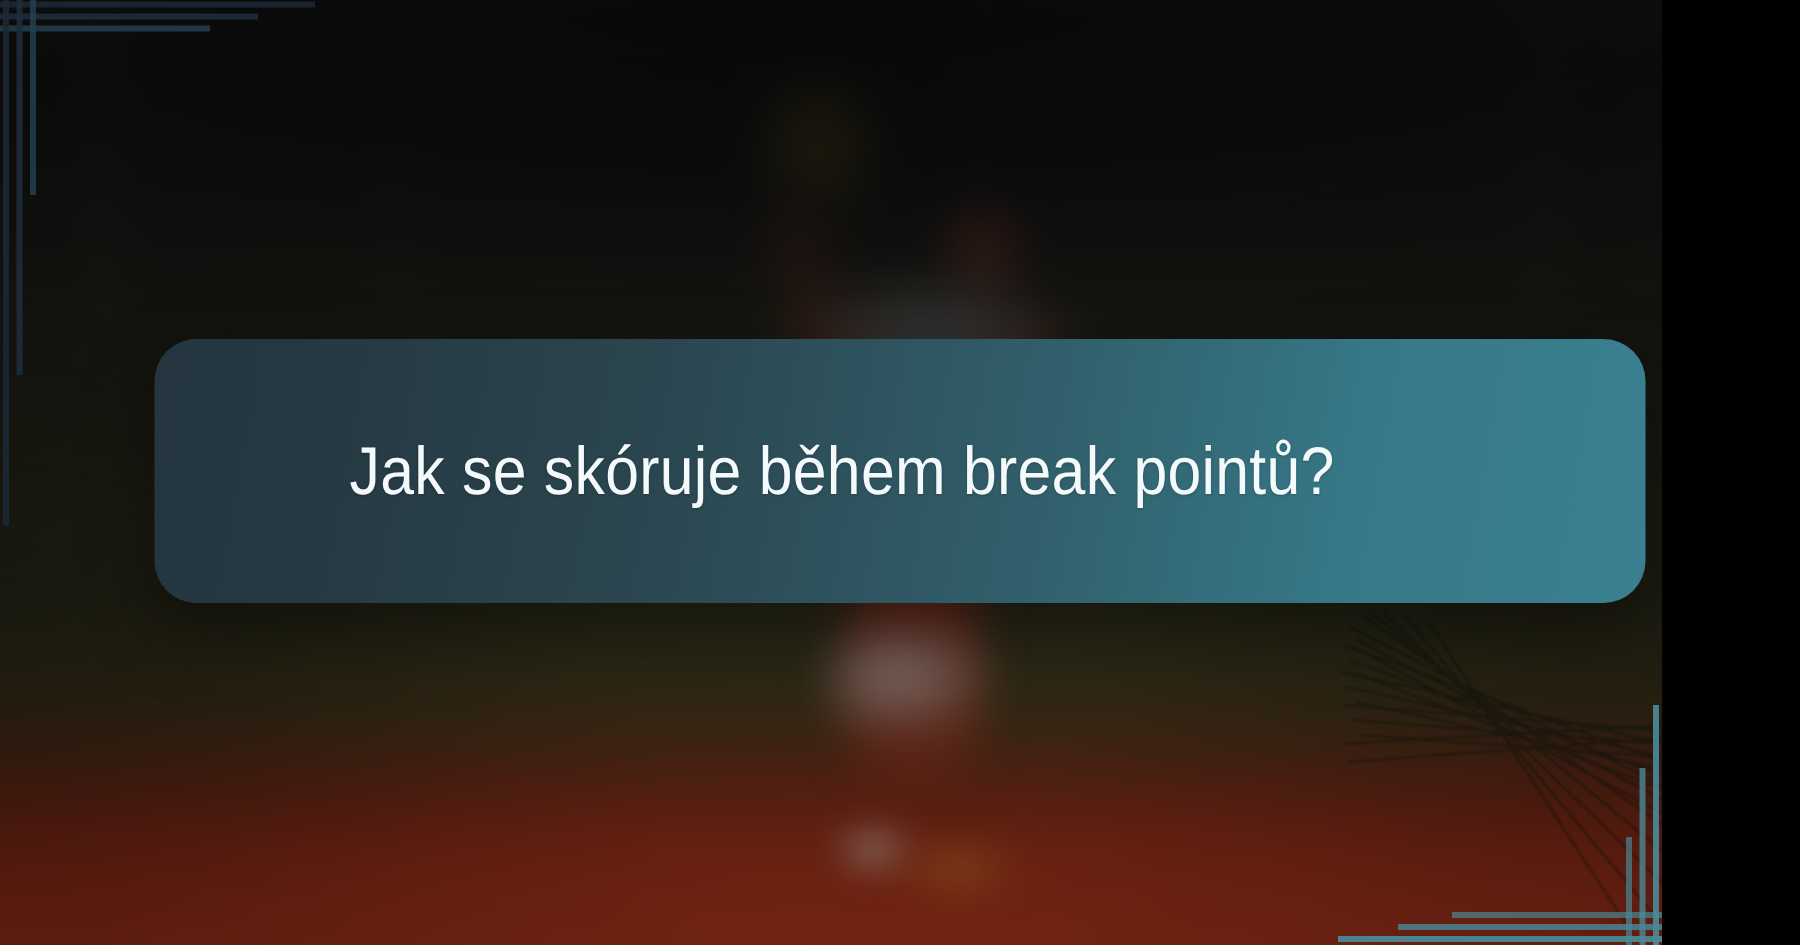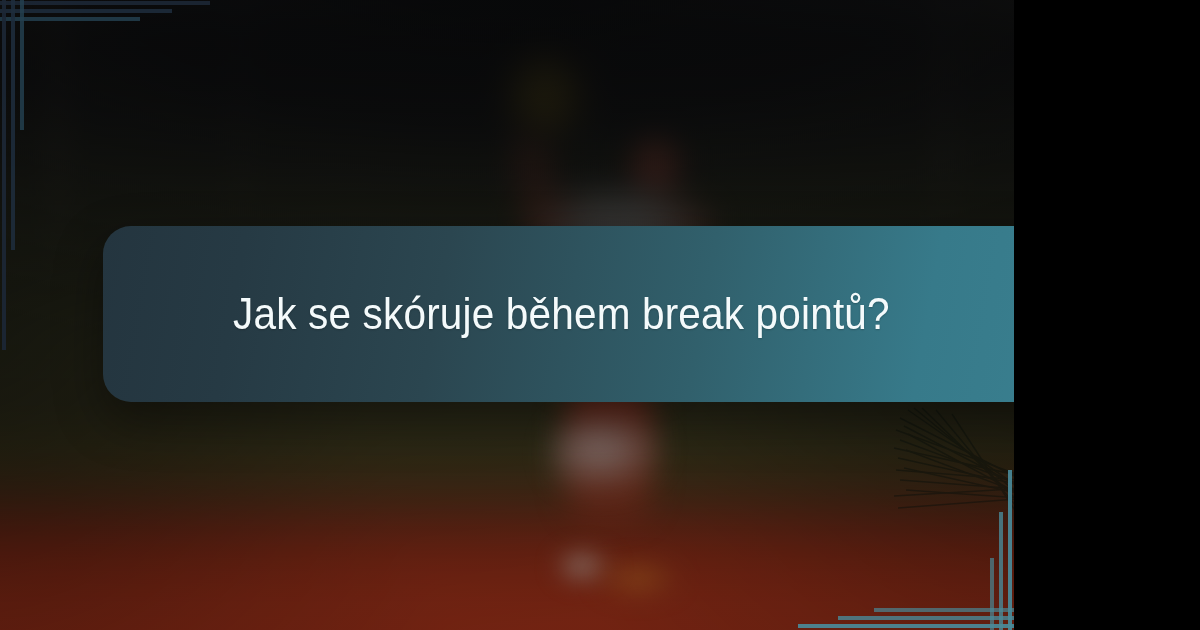--- a/index.html
+++ b/index.html
@@ -3,21 +3,21 @@
 <meta charset="utf-8">
 <title>Jak se skóruje během break pointů?</title>
 <style>
   html, body {
     margin: 0;
     padding: 0;
     background: #000;
   }
   #stage {
     position: relative;
-    width: 1014px;
+    width: 1108px;
     height: 630px;
     overflow: hidden;
     font-family: "Liberation Sans", sans-serif;
     background: #0a0a0a;
   }
 
   
   .bg-layer {
     position: absolute;
     inset: -60px;           

